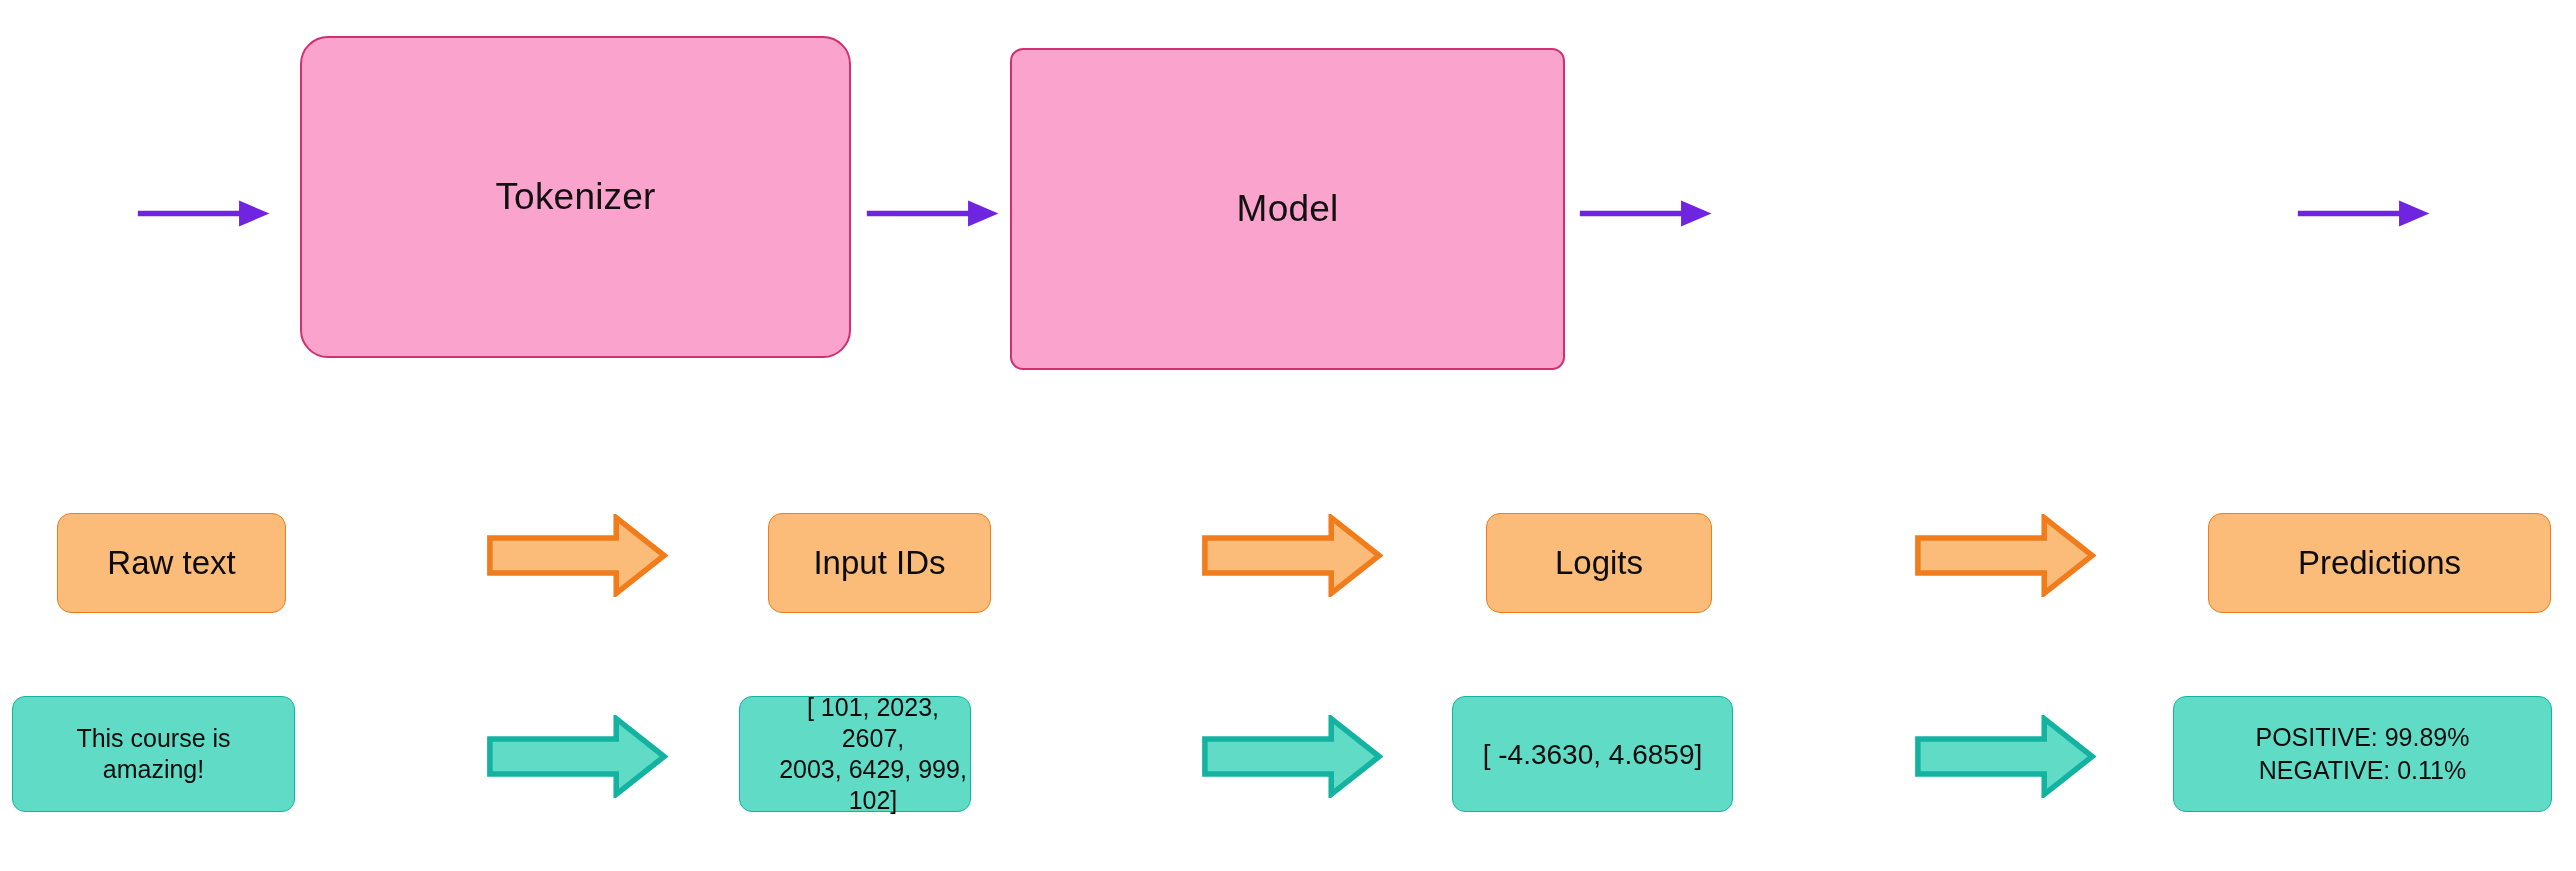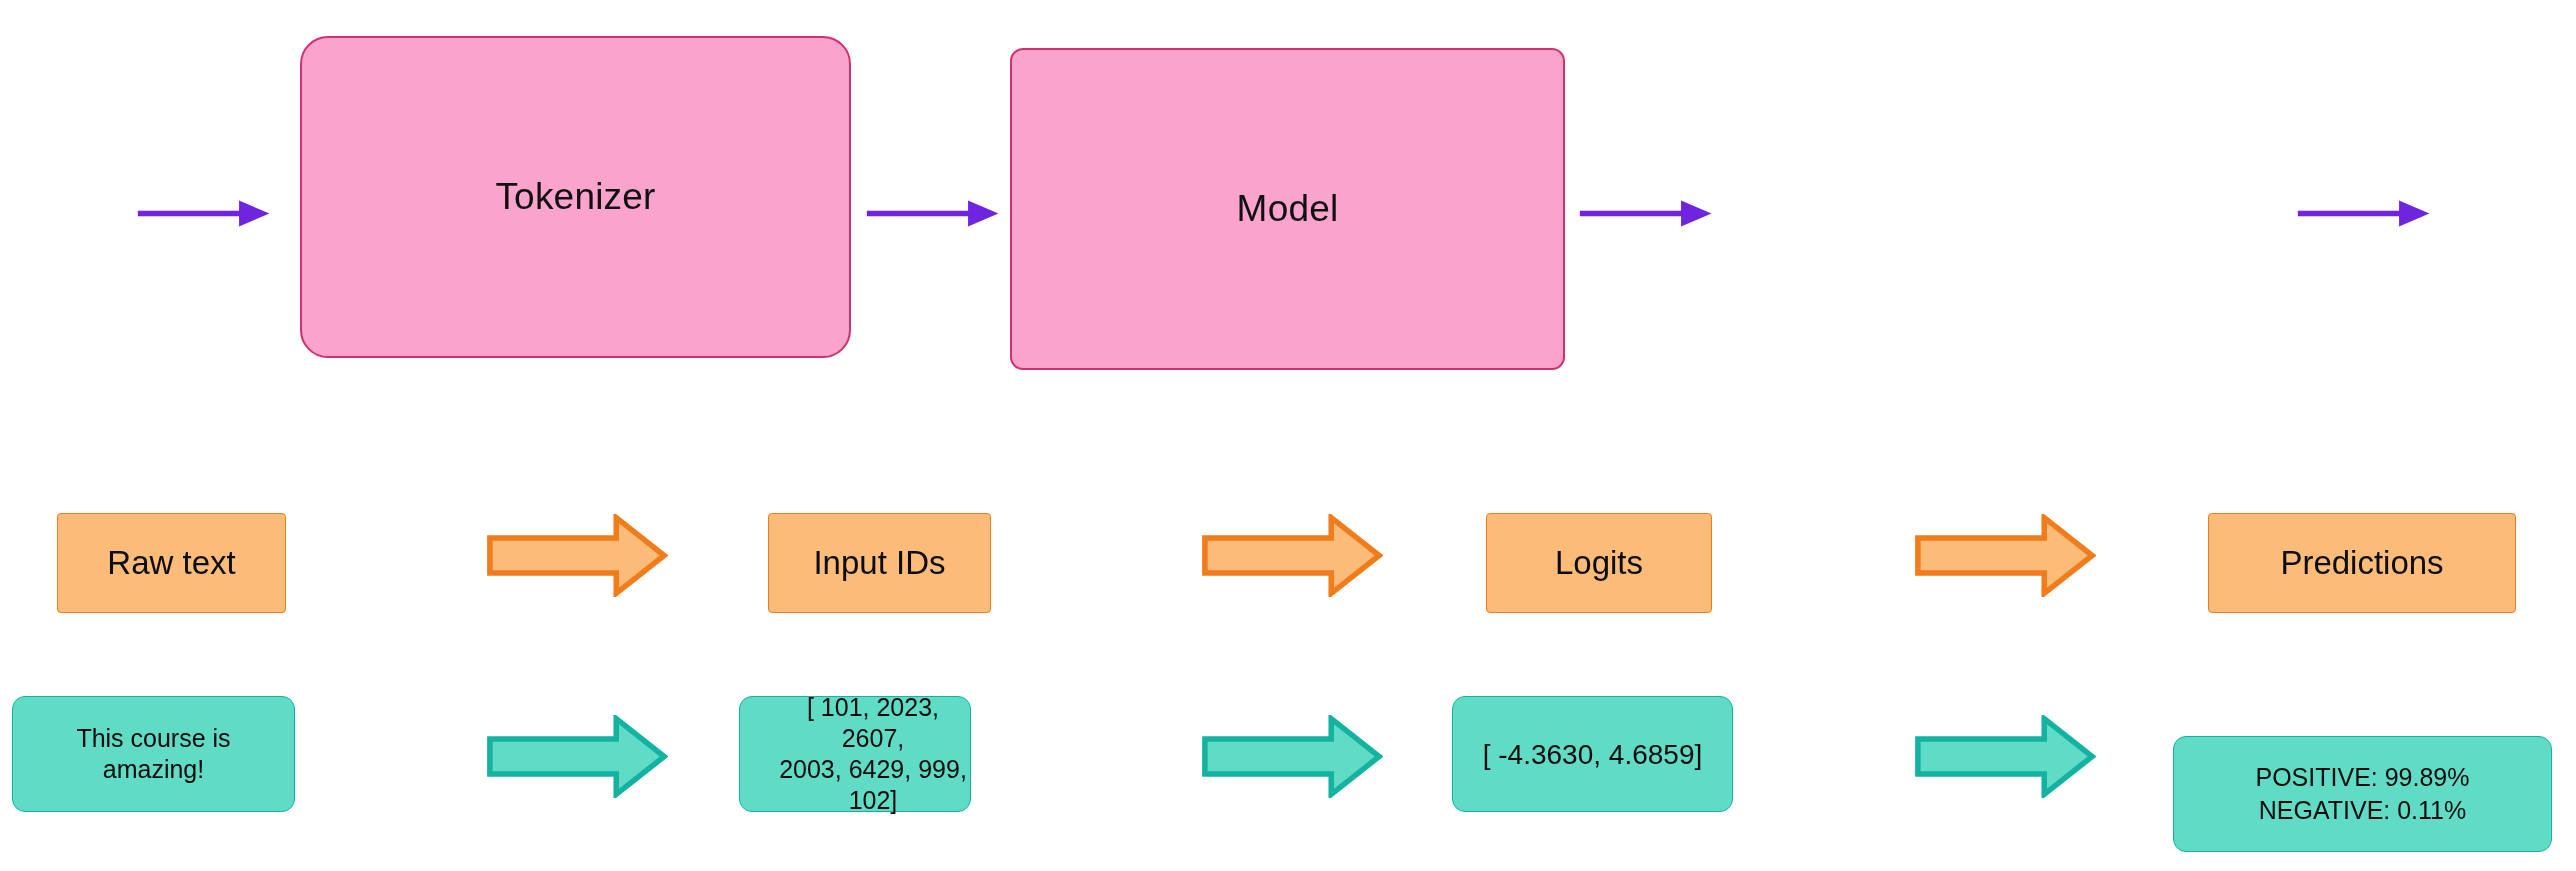--- a/index.html
+++ b/index.html
@@ -42,21 +42,21 @@
     position: absolute;
     height: 37px;
     display: block;
   }
 
   
   .chip-orange {
     position: absolute;
     background: #fabc78;
     border: 1.8px solid #f07c1b;
-    border-radius: 4px;
+    border-radius: 14px;
     display: flex;
     align-items: center;
     justify-content: center;
     box-sizing: border-box;
   }
   .chip-orange .chip-text {
     font-size: 33px;
     color: #0c0c0c;
     white-space: nowrap;
   }
@@ -143,21 +143,21 @@
   </svg>
 
   <div class="chip-orange" style="left:1486px; top:513px; width:226px; height:100px;text-align:right;">
     <span class="chip-text">Logits</span>
   </div>
 
   <svg class="block-arrow" style="left:1915px; top:514px; width:181px; height:83px;" viewBox="0 0 196 90">
     <polygon points="3,26 140,26 140,4 192,45 140,86 140,64 3,64" fill="#fabc78" stroke="#f07c1b" stroke-width="6" stroke-linejoin="miter"></polygon>
   </svg>
 
-  <div class="chip-orange" style="left:2208px; top:513px; width:308px; height:100px;">
+  <div class="chip-orange" style="left:2208px; top:513px; width:343px; height:100px;">
     <span class="chip-text">Predictions</span>
   </div>
 
   <div class="chip-teal two-line" style="left:12px; top:696px; width:283px; height:116px;">
     <span class="chip-text">This course is</span>
     <span class="chip-text">amazing!</span>
   </div>
 
   <svg class="block-arrow" style="left:487px; top:715px; width:181px; height:83px;" viewBox="0 0 196 90">
     <polygon points="3,26 140,26 140,4 192,45 140,86 140,64 3,64" fill="#5fdbc6" stroke="#14b3a1" stroke-width="6" stroke-linejoin="miter"></polygon>
@@ -173,19 +173,19 @@
   </svg>
 
   <div class="chip-teal" style="left:1452px; top:696px; width:281px; height:116px;">
     <span class="chip-text">[ -4.3630, 4.6859]</span>
   </div>
 
   <svg class="block-arrow" style="left:1915px; top:715px; width:181px; height:83px;" viewBox="0 0 196 90">
     <polygon points="3,26 140,26 140,4 192,45 140,86 140,64 3,64" fill="#5fdbc6" stroke="#14b3a1" stroke-width="6" stroke-linejoin="miter"></polygon>
   </svg>
 
-  <div class="chip-teal preds" style="left:2173px; top:736px; width:379px; height:116px;">
+  <div class="chip-teal preds" style="left:2173px; top:696px; width:379px; height:116px;">
     <span class="chip-text">POSITIVE: 99.89%</span>
     <span class="chip-text">NEGATIVE:  0.11%</span>
   </div>
 
 </div>
 
 
 </body></html>

